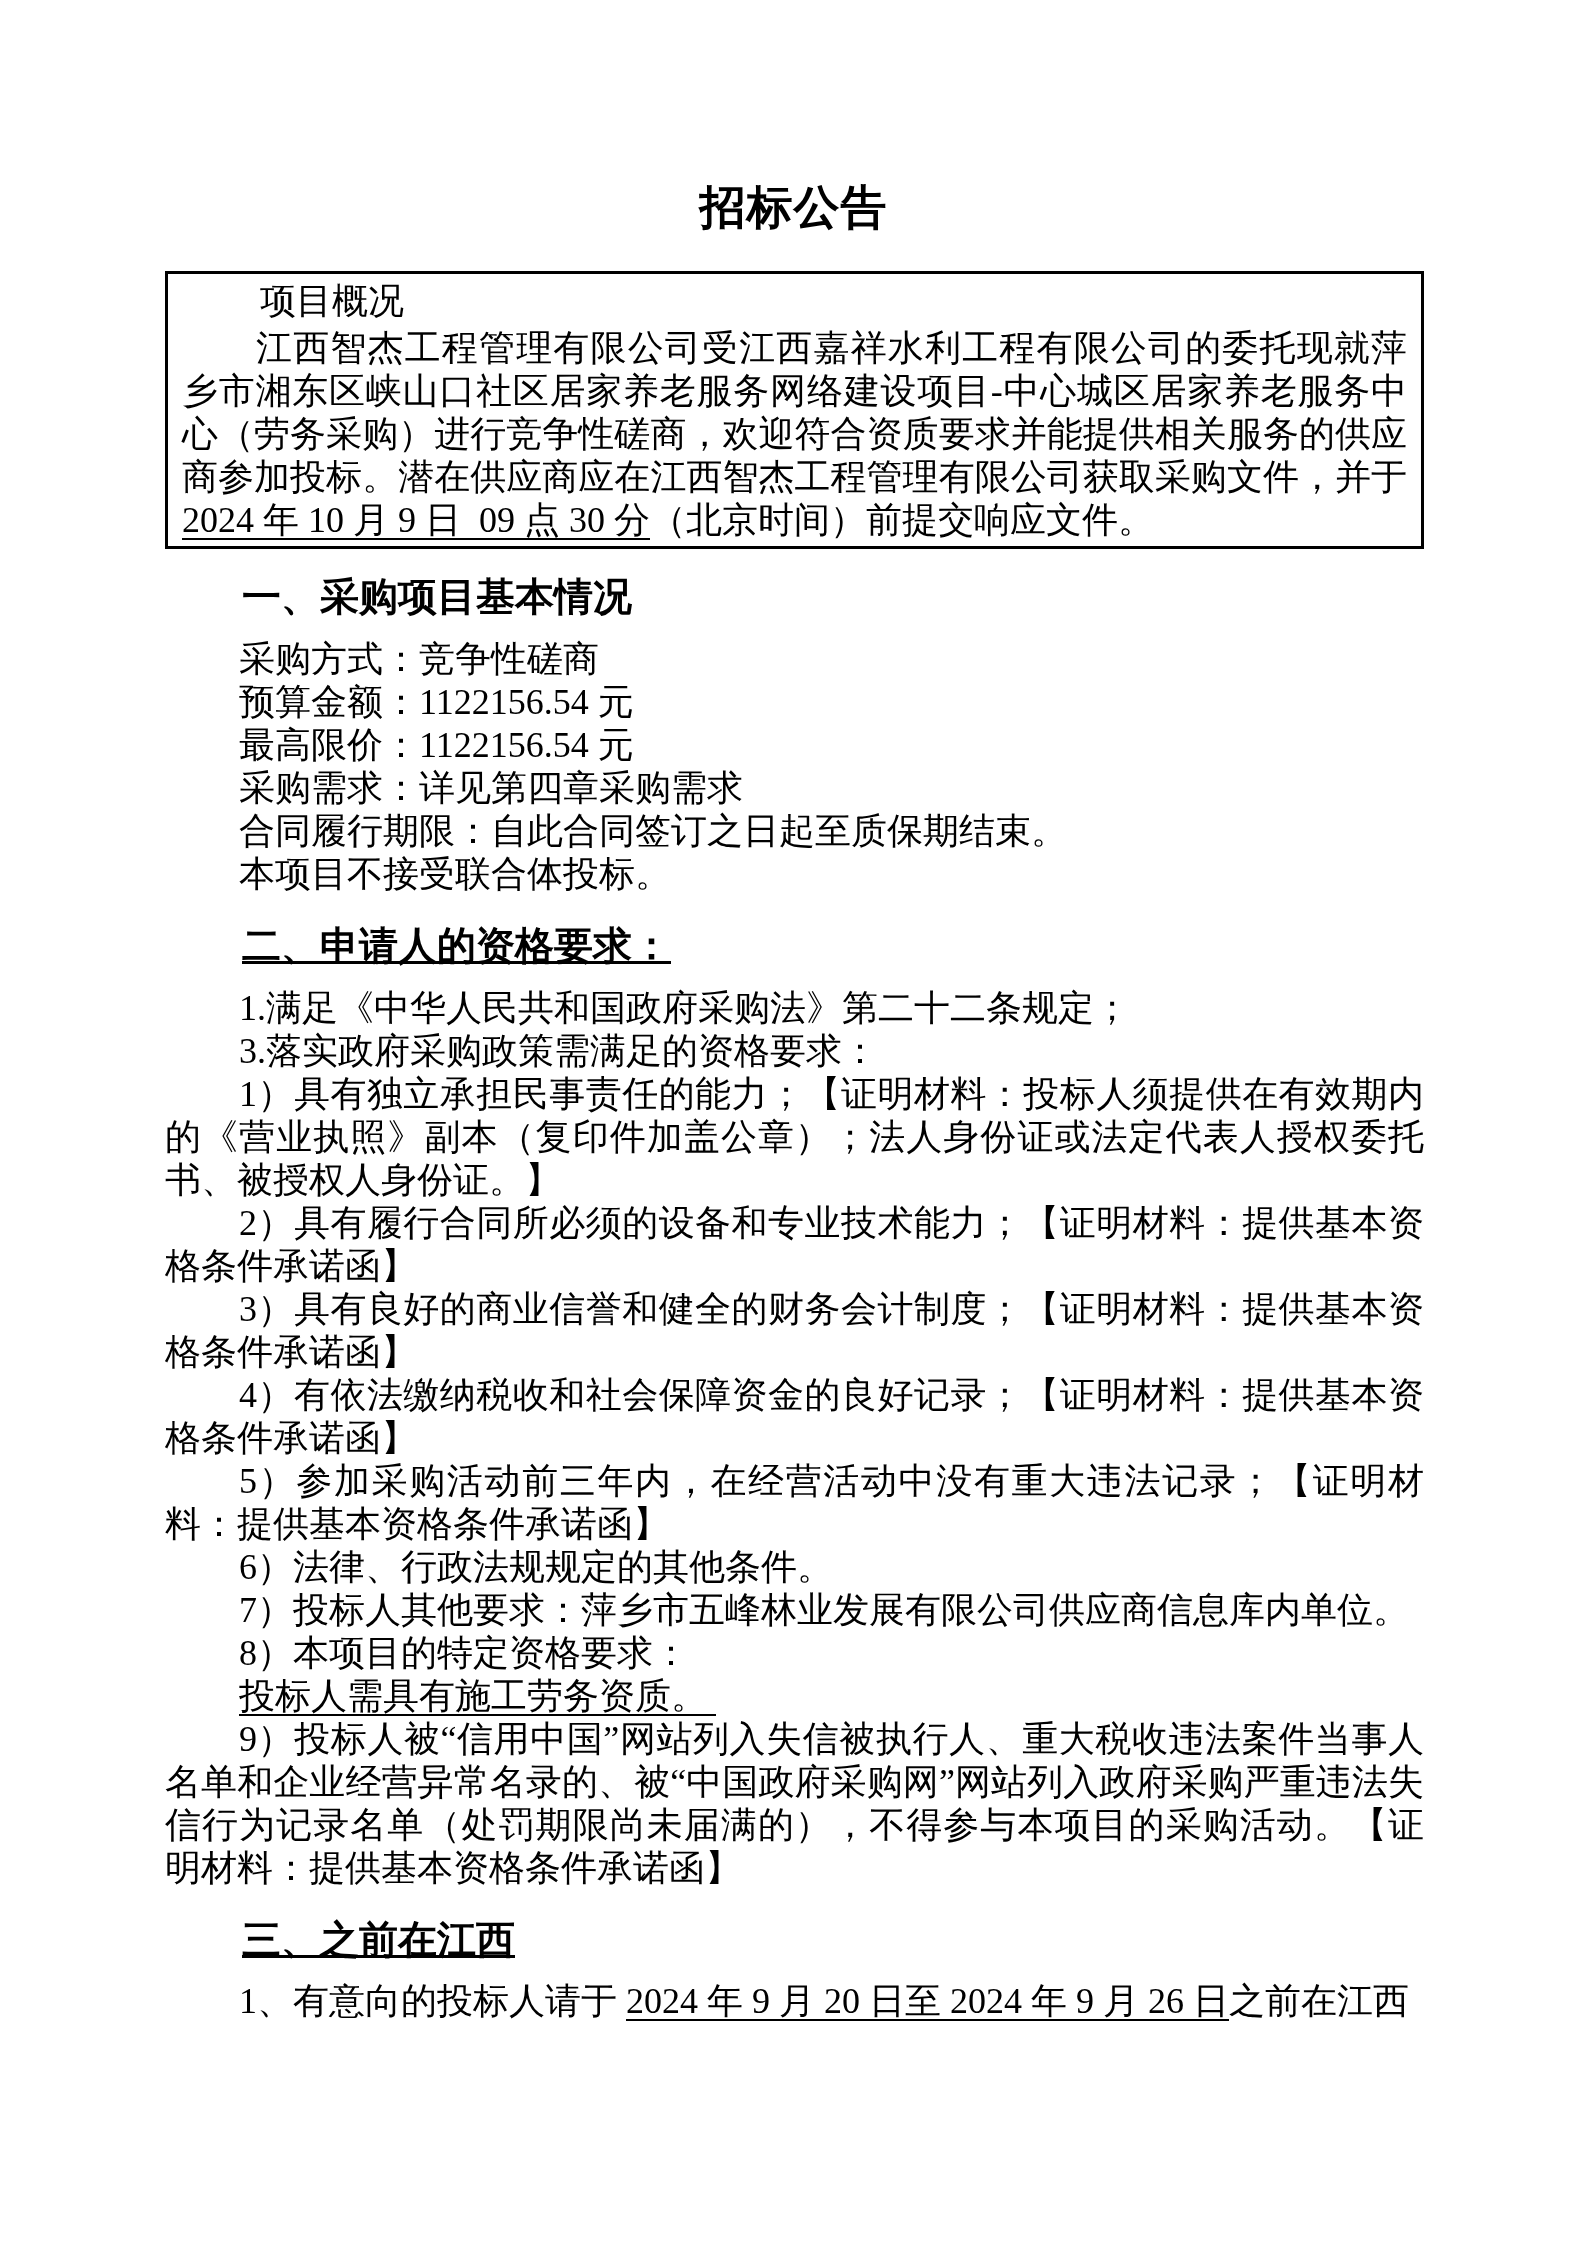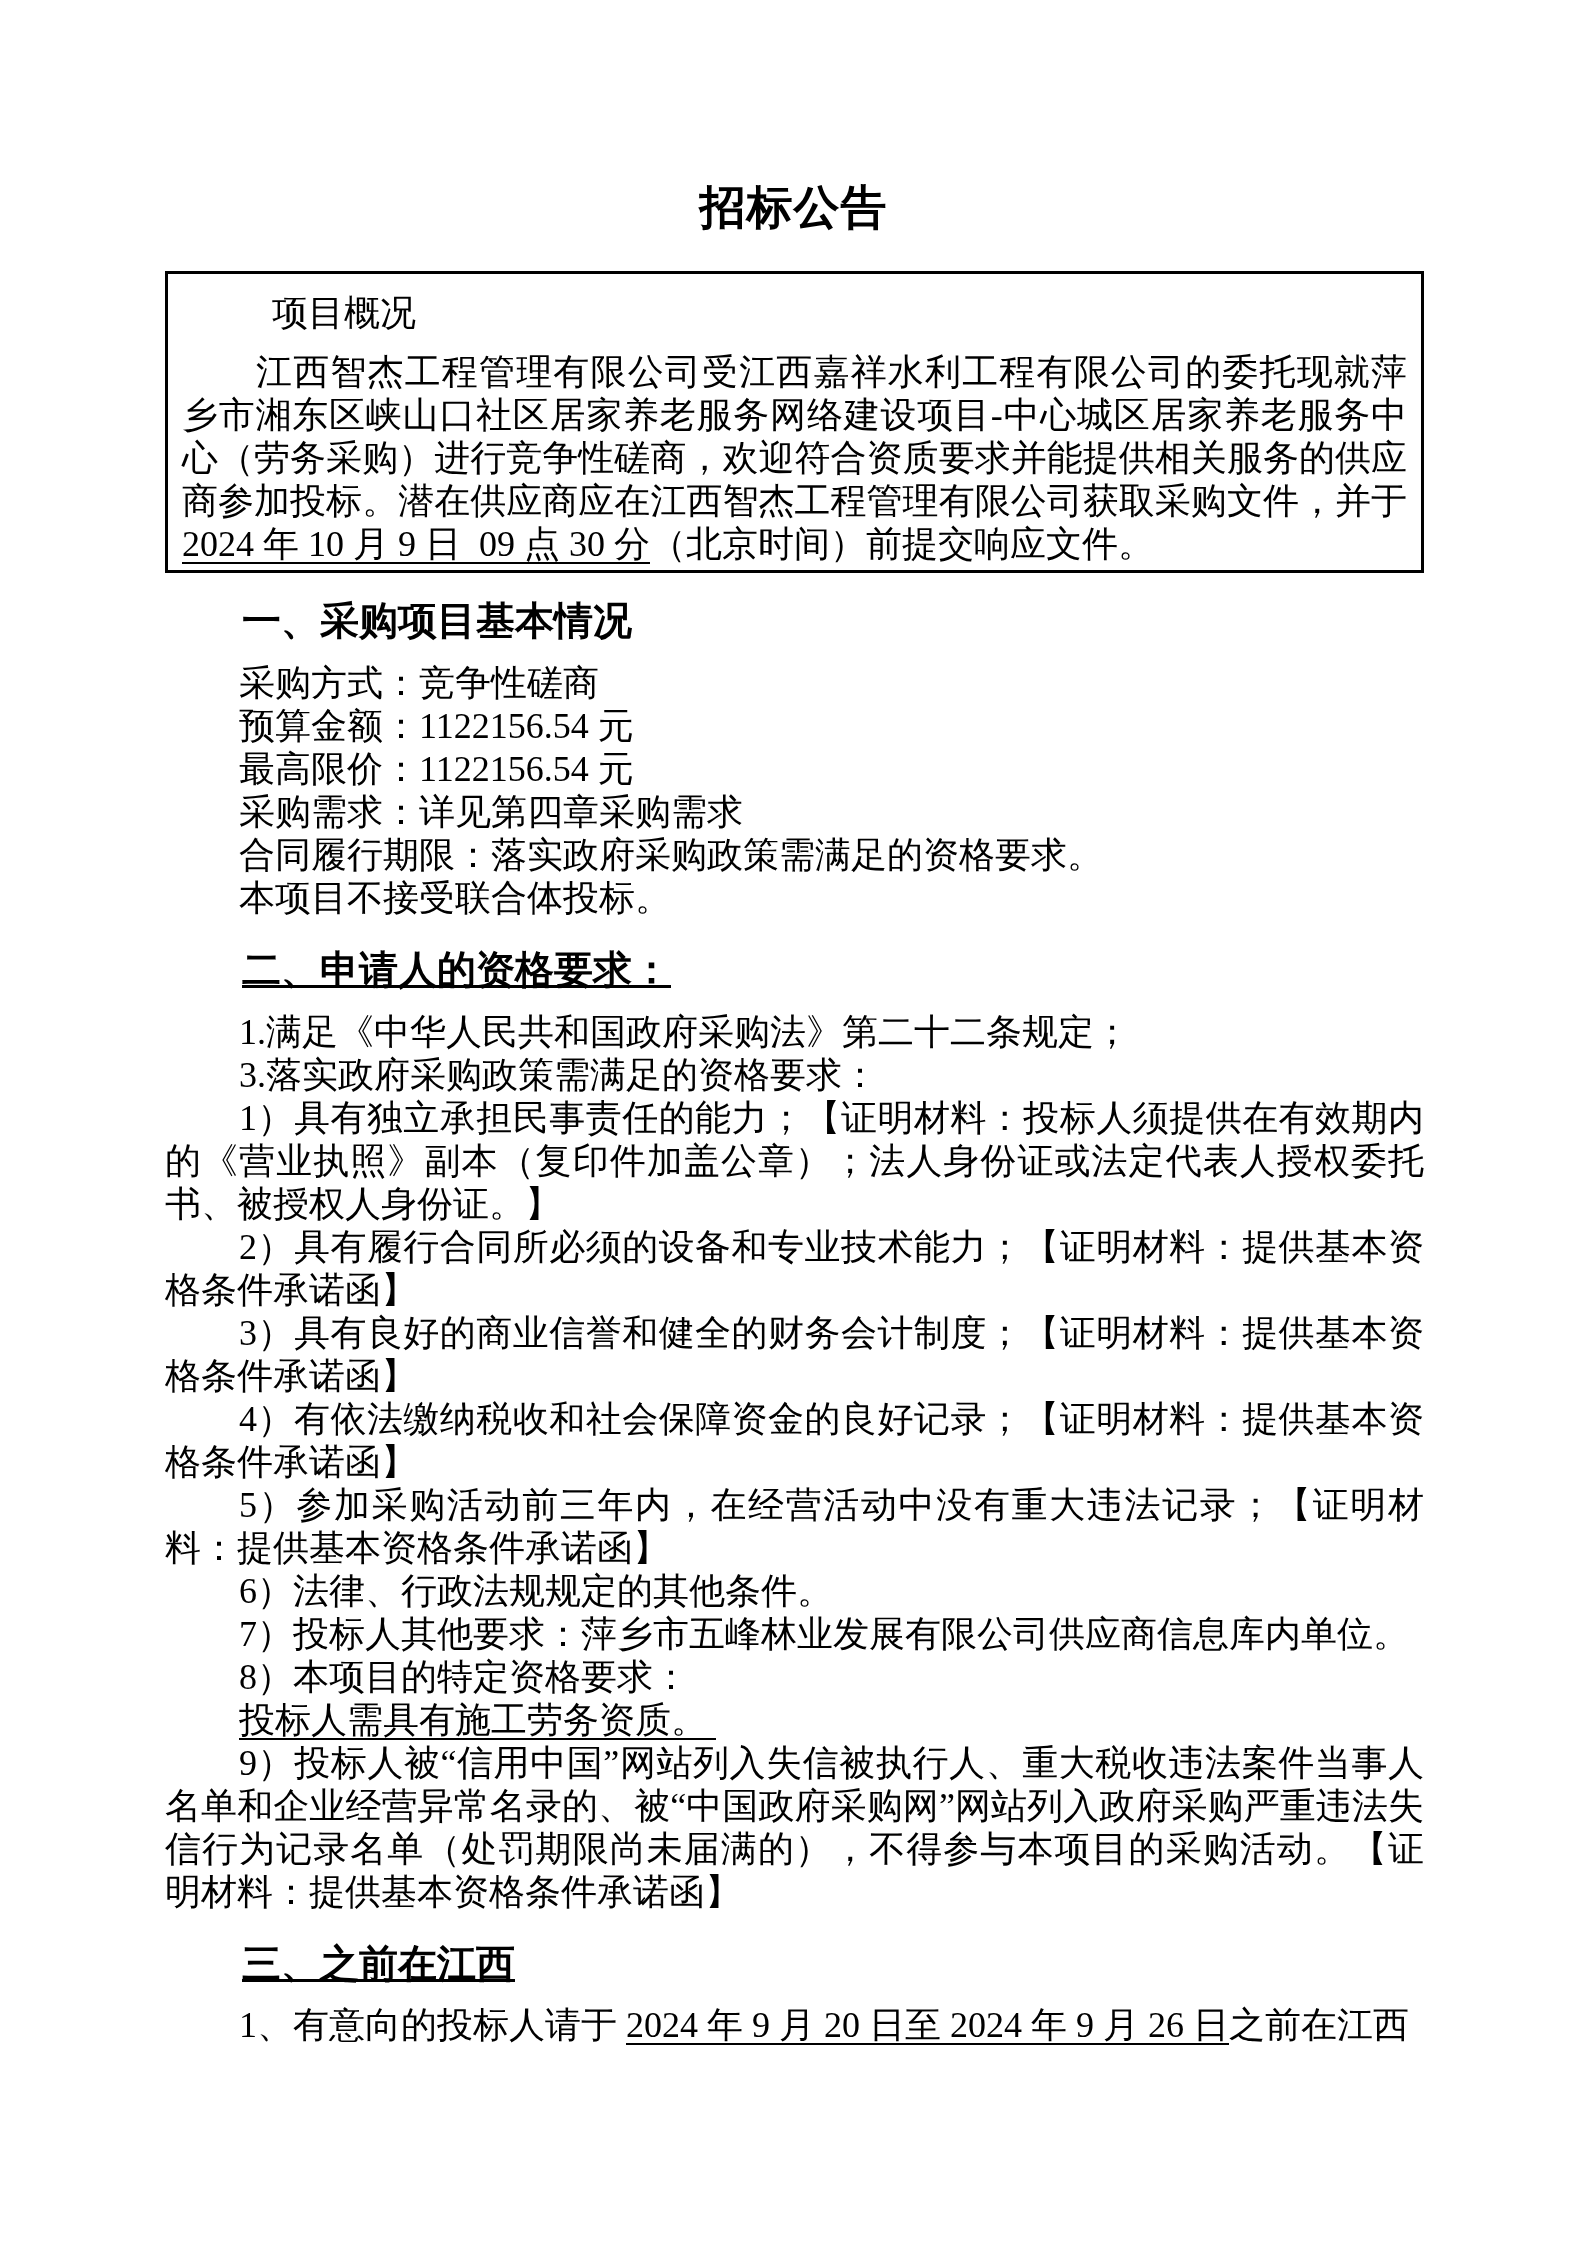--- a/index.html
+++ b/index.html
@@ -27,21 +27,21 @@
   }
   .overview-box {
     margin-top: 40px;
     border: 3px solid #000000;
     padding: 2px 14px 4px 14px;
     font-size: 36px;
     line-height: 43px;
     text-align: justify;
   }
   .box-line {
-    margin: 16px;
+    margin: 4px;
     text-indent: 74px;
   }
   .box-para {
     margin: 0;
     text-indent: 74px;
   }
   .sec-heading {
     margin: 24px 0 16px 0;
     font-size: 39px;
     line-height: 1.25;
@@ -86,21 +86,21 @@
       <p class="box-para"><span>江西智杰工程管理有限公司受江西嘉祥水利工程有限公司的委托现就萍乡市湘东区峡山口社区居家养老服务网络建设项目-中心城区居家养老服务中心（劳务采购）进行竞争性磋商，欢迎符合资质要求并能提供相关服务的供应商参加投标。潜在供应商应在江西智杰工程管理有限公司获取采购文件，并于 </span><span class="uline">2024 年 10 月 9 日  09 点 30 分</span><span>（北京时间）前提交响应文件。</span></p>
     </div>
 
     <h2 class="sec-heading">一、采购项目基本情况</h2>
 
 
     <p class="para">采购方式：竞争性磋商</p>
     <p class="para">预算金额：1122156.54 元</p>
     <p class="para">最高限价：1122156.54 元</p>
     <p class="para">采购需求：详见第四章采购需求</p>
-    <p class="para">合同履行期限：落实政府采购政策需满足的资格要求。</p>
+    <p class="para">合同履行期限：自此合同签订之日起至质保期结束。</p>
     <p class="para">本项目不接受联合体投标。</p>
 
     <h2 class="sec-heading gap-top">二、申请人的资格要求：</h2>
 
     <p class="para">1.满足《中华人民共和国政府采购法》第二十二条规定；</p>
     <p class="para">3.落实政府采购政策需满足的资格要求：</p>
     <p class="para">1）具有独立承担民事责任的能力；【证明材料：投标人须提供在有效期内的《营业执照》副本（复印件加盖公章）；法人身份证或法定代表人授权委托书、被授权人身份证。】</p>
     <p class="para">2）具有履行合同所必须的设备和专业技术能力；【证明材料：提供基本资格条件承诺函】</p>
     <p class="para">3）具有良好的商业信誉和健全的财务会计制度；【证明材料：提供基本资格条件承诺函】</p>
     <p class="para">4）有依法缴纳税收和社会保障资金的良好记录；【证明材料：提供基本资格条件承诺函】</p>

